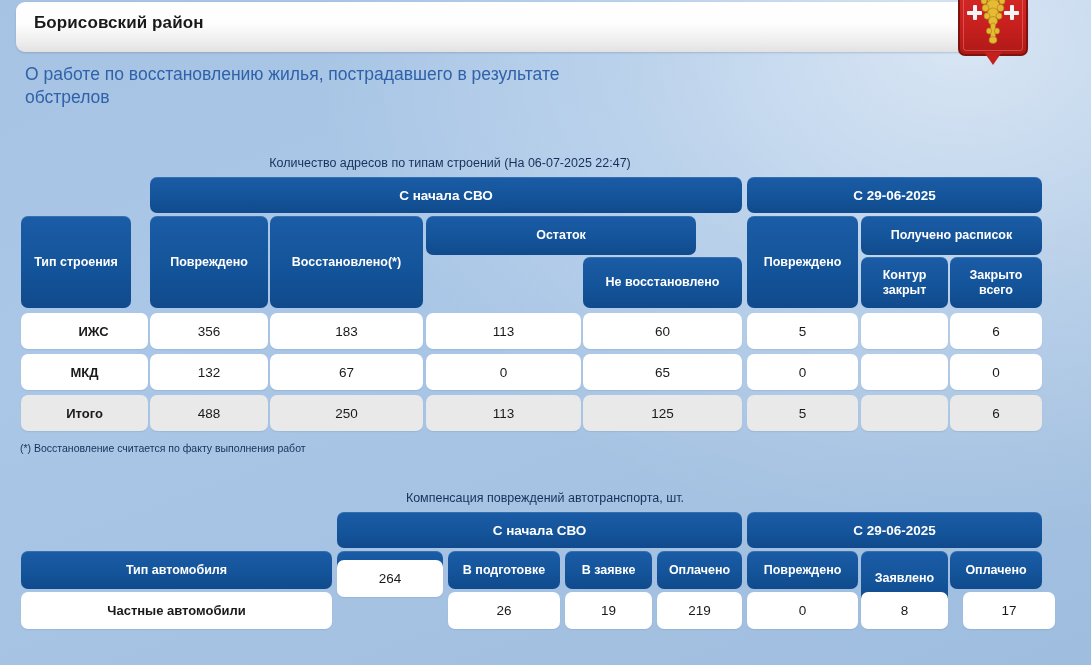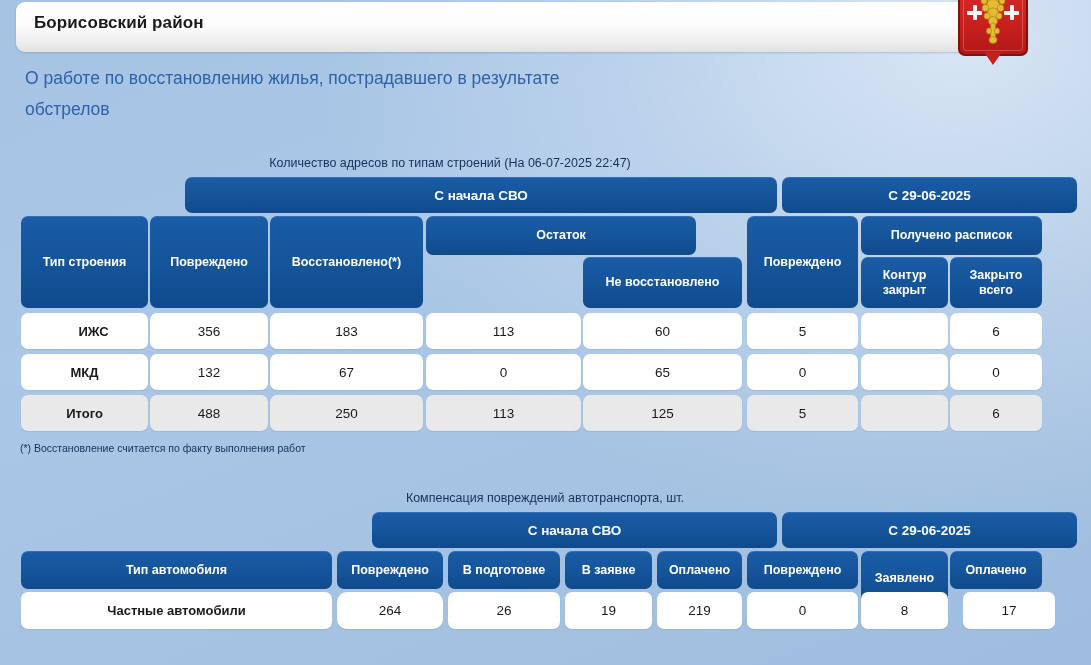--- a/index.html
+++ b/index.html
@@ -101,42 +101,42 @@
     height: 56px;
   }
 
   
   #subtitle {
     position: absolute;
     left: 25px;
     top: 63px;
     width: 600px;
     font-size: 17.5px;
-    line-height: 31px;
+    line-height: 23px;
     color: #2f62a8;
   }
 
   
   .cell {
     position: absolute;
     display: flex;
     align-items: center;
     justify-content: center;
     text-align: center;
     border-radius: 7px;
   }
   .hcell {
     background: linear-gradient(to bottom, #1a5ca6 0%, #14549a 55%, #104a8c 100%);
     color: #ffffff;
     font-weight: bold;
     font-size: 12.5px;
     line-height: 15px;
     box-shadow: inset 0 1px 0 rgba(255,255,255,0.12);
   }
-  .hcell.big { font-size: 13.5px; margin-left: 35px; }
+  .hcell.big { font-size: 13.5px; }
   .dcell {
     background: #ffffff;
     color: #1a1a1a;
     font-size: 13.5px;
     box-shadow: 0 1px 1px rgba(50,80,120,0.12);
   }
   .dcell.total { background: #e9e9e9; }
   .dcell.label { font-weight: bold; font-size: 13px; }
 
   .caption {
@@ -189,21 +189,21 @@
     </div>
   </div>
 
   <div id="subtitle">О работе по восстановлению жилья, пострадавшего в результате обстрелов</div>
 
   <div class="caption" style="left:150px; top:156px; width:600px;">Количество адресов по типам строений (На 06-07-2025 22:47)</div>
 
   <div class="cell hcell big" style="left:150px; top:177px; width:592px; height:36px;">С начала СВО</div>
   <div class="cell hcell big" style="left:747px; top:177px; width:295px; height:36px;">С 29-06-2025</div>
 
-  <div class="cell hcell" style="left:21px; top:216px; width:127px; height:92px;">Тип строения</div>
+  <div class="cell hcell" style="left:21px; top:216px; width:110px; height:92px;">Тип строения</div>
   <div class="cell hcell" style="left:150px; top:216px; width:118px; height:92px;">Повреждено</div>
   <div class="cell hcell" style="left:270px; top:216px; width:153px; height:92px;">Восстановлено(*)</div>
 
   <div class="cell hcell" style="left:426px; top:216px; width:270px; height:39px;">Остаток</div>
   <div class="cell hcell" style="left:583px; top:257px; width:159px; height:51px;">Не восстановлено</div>
 
   <div class="cell hcell" style="left:747px; top:216px; width:111px; height:92px;">Повреждено</div>
   <div class="cell hcell" style="left:861px; top:216px; width:181px; height:39px;">Получено расписок</div>
   <div class="cell hcell" style="left:861px; top:257px; width:87px; height:51px; flex-direction:column;">
     <span>Контур</span>
@@ -251,21 +251,21 @@
   <div class="cell hcell" style="left:21px; top:551px; width:311px; height:38px;">Тип автомобиля</div>
   <div class="cell hcell" style="left:337px; top:551px; width:106px; height:38px;">Повреждено</div>
   <div class="cell hcell" style="left:448px; top:551px; width:112px; height:38px;">В подготовке</div>
   <div class="cell hcell" style="left:565px; top:551px; width:87px; height:38px;">В заявке</div>
   <div class="cell hcell" style="left:657px; top:551px; width:85px; height:38px;">Оплачено</div>
   <div class="cell hcell" style="left:747px; top:551px; width:111px; height:38px;">Повреждено</div>
   <div class="cell hcell" style="left:861px; top:551px; width:87px; height:54px;">Заявлено</div>
   <div class="cell hcell" style="left:950px; top:551px; width:92px; height:38px;">Оплачено</div>
 
   <div class="cell dcell label" style="left:21px; top:592px; width:311px; height:37px;">Частные автомобили</div>
-  <div class="cell dcell" style="left:337px; top:592px; width:106px; height:37px;border-radius:10px;">264</div>
+  <div class="cell dcell" style="left:337px; top:560px; width:106px; height:37px;">264</div>
   <div class="cell dcell" style="left:448px; top:592px; width:112px; height:37px;">26</div>
   <div class="cell dcell" style="left:565px; top:592px; width:87px; height:37px;">19</div>
   <div class="cell dcell" style="left:657px; top:592px; width:85px; height:37px;">219</div>
   <div class="cell dcell" style="left:747px; top:592px; width:111px; height:37px;">0</div>
   <div class="cell dcell" style="left:861px; top:592px; width:87px; height:37px;">8</div>
   <div class="cell dcell" style="left:950px; top:592px; width:92px; height:37px;margin-left:13px;">17</div>
 
 </div>
 
 </body></html>

